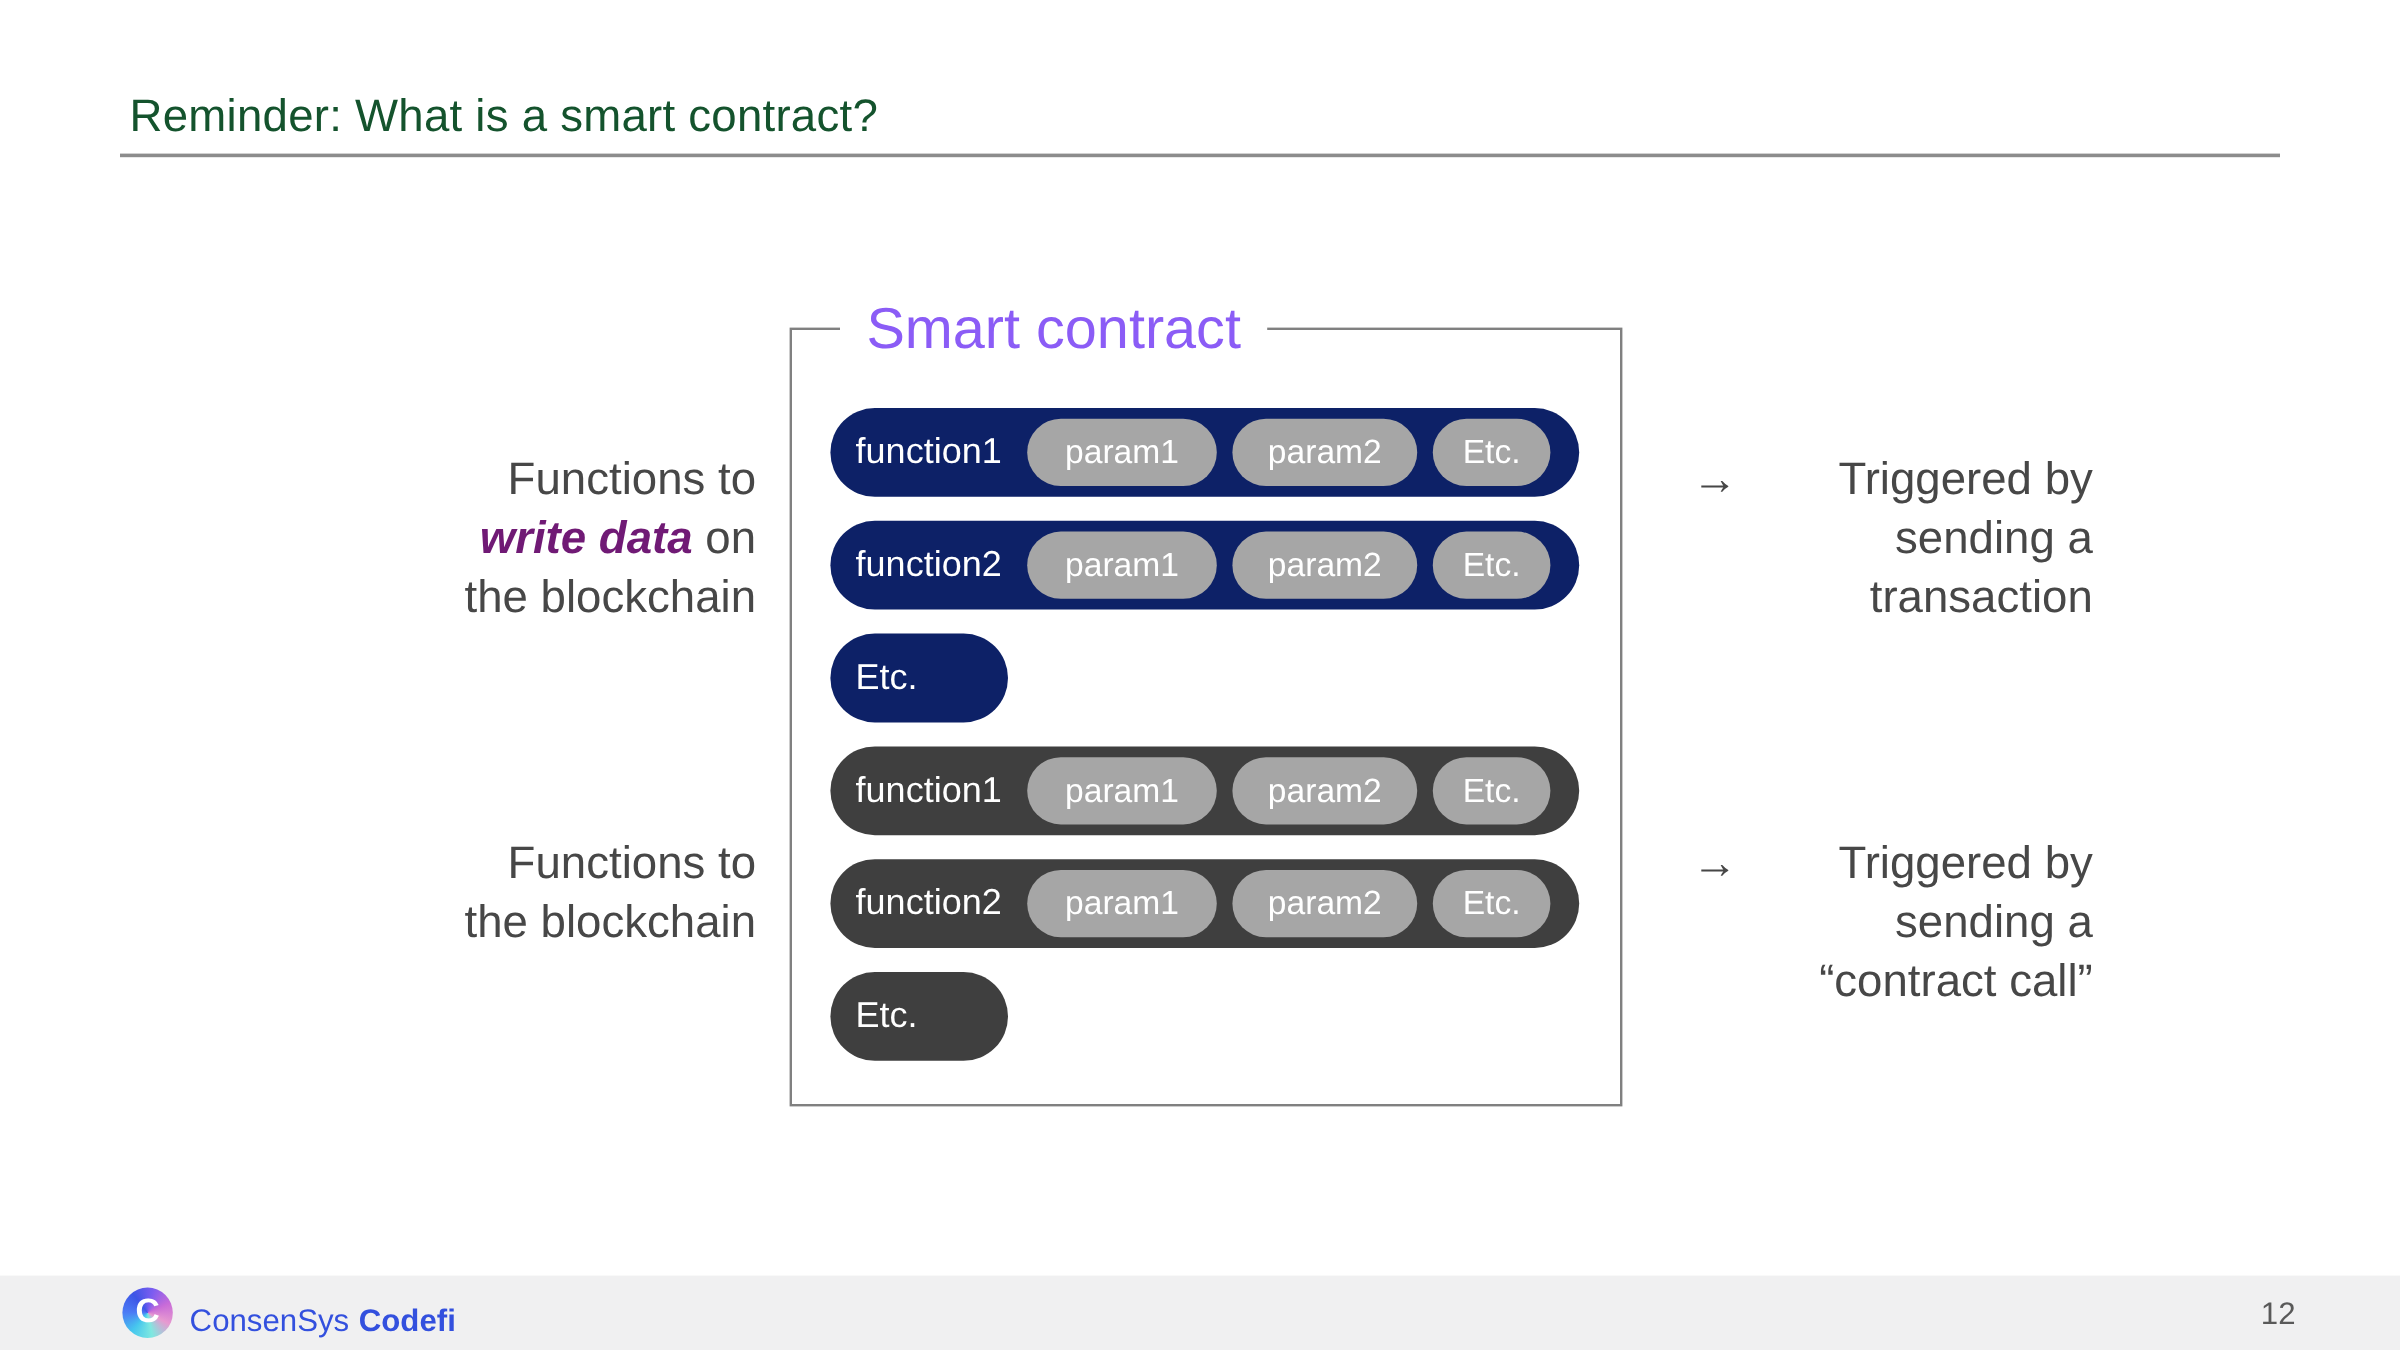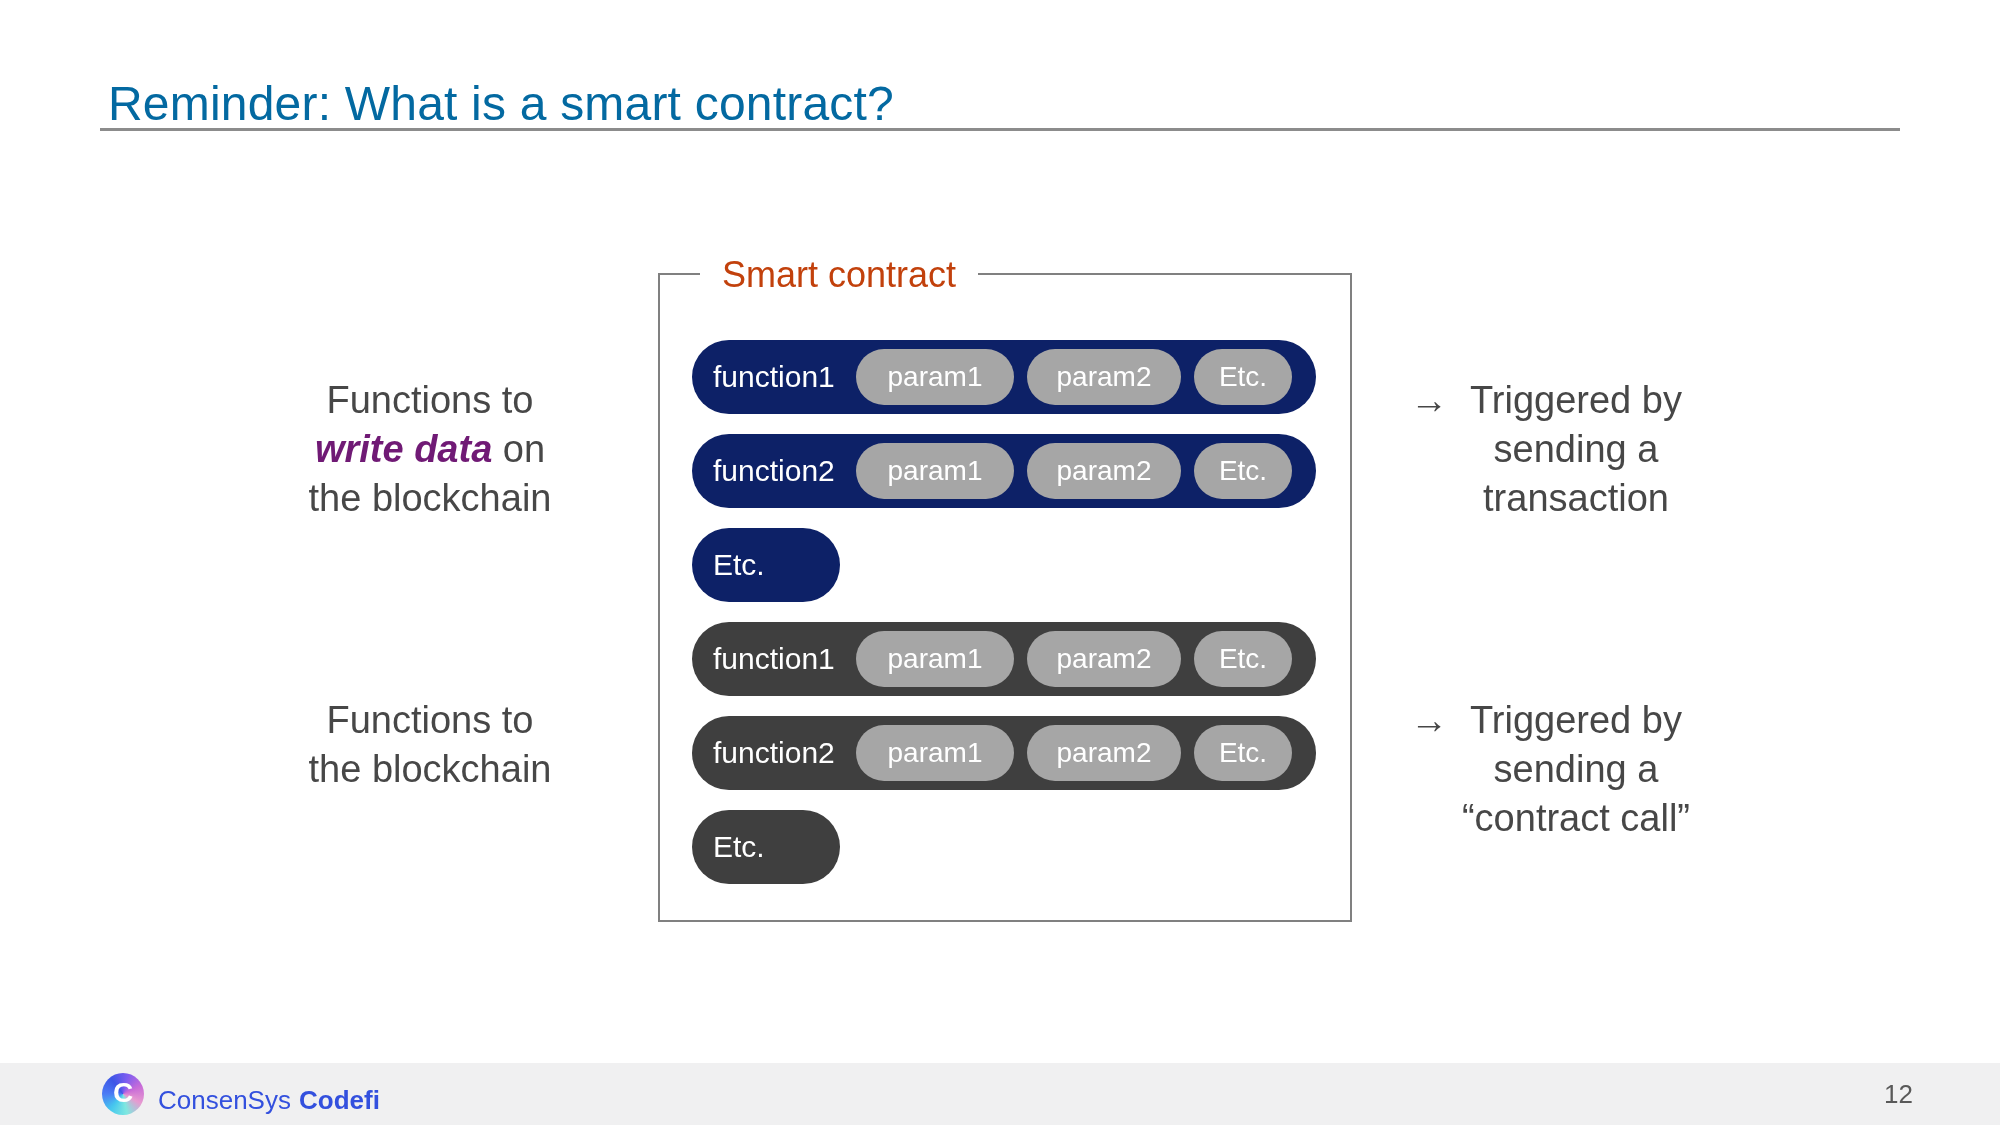--- a/index.html
+++ b/index.html
@@ -12,23 +12,23 @@
     overflow: hidden;
     font-family: "Liberation Sans", "DejaVu Sans", sans-serif;
     color: #4a4a4a;
   }
 
   
   .title {
     position: absolute;
     left: 108px;
     top: 76px;
-    font-size: 48px;
+    font-size: 38px;
     font-weight: 400;
-    color: #0369a1;
+    color: #14532d;
     letter-spacing: 0.2px;
   }
   .title-rule {
     position: absolute;
     left: 100px;
     top: 128px;
     width: 1800px;
     height: 3px;
     background: #8c8c8c;
   }
@@ -41,23 +41,23 @@
     width: 694px;
     height: 649px;
     border: 2px solid var(--border-gray, #808080);
   }
   .box-label {
     position: absolute;
     left: 40px;
     top: -22px;
     background: #ffffff;
     padding: 0 22px;
-    font-size: 36px;
+    font-size: 48px;
     line-height: 44px;
-    color: #c2410c;
+    color: #8b5cf6;
     white-space: nowrap;
   }
 
   
   .fn-row {
     position: absolute;
     left: 692px;
     width: 624px;
     height: 74px;
     border-radius: 37px;
@@ -93,21 +93,21 @@
   .param.w1 { width: 158px; }
   .param.w2 { width: 154px; }
   .param.w3 { width: 98px; }
 
   
   .side-note {
     position: absolute;
     font-size: 38px;
     line-height: 49px;
     color: #474747;
-    text-align: center;
+    text-align: right;
   }
   .side-note.left-note { left: 230px; width: 400px; }
   .side-note.right-note { left: 1408px; width: 336px; }
   .side-note b { font-weight: 700; color: #701a75; font-style: italic; }
   .arrow {
     position: absolute;
     left: 2px;
     top: 0;
     font-size: 38px;
     color: #474747;

